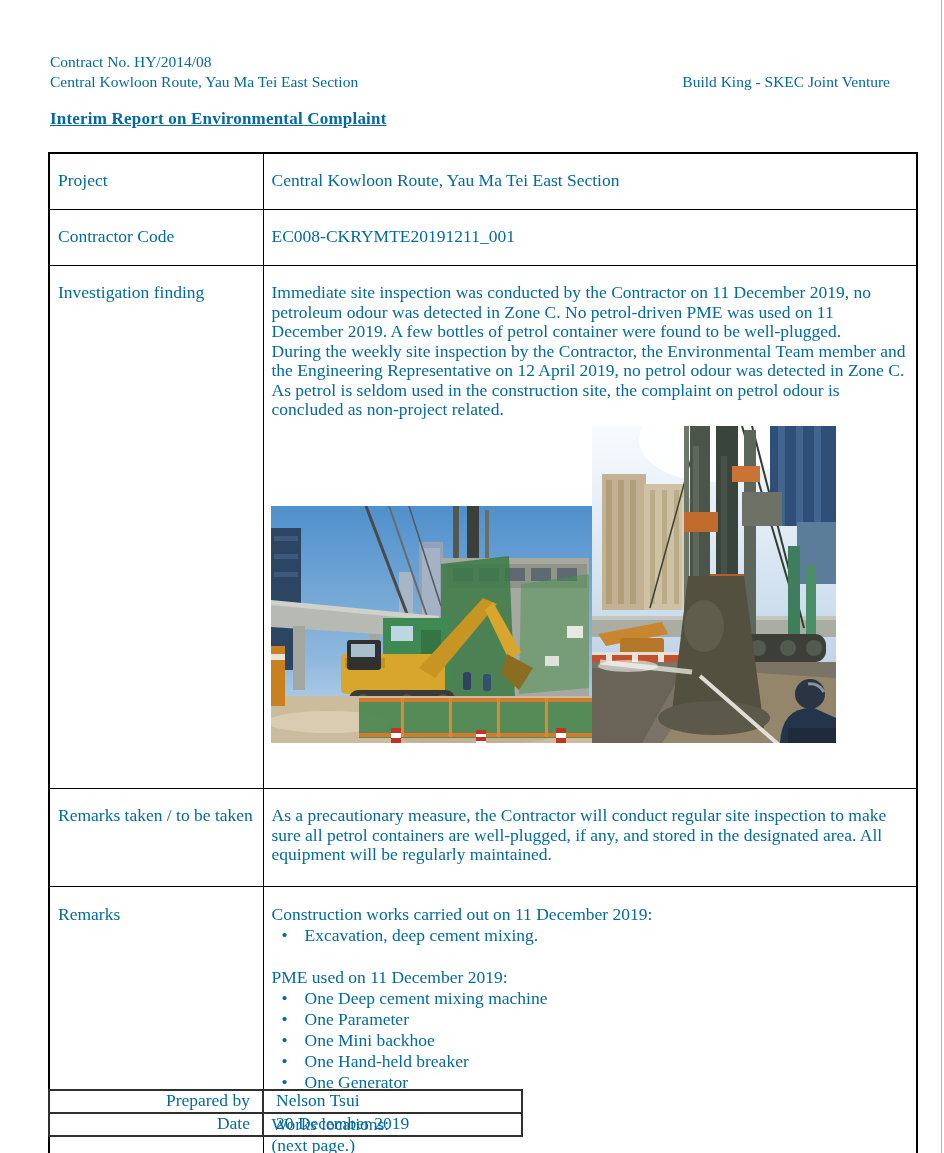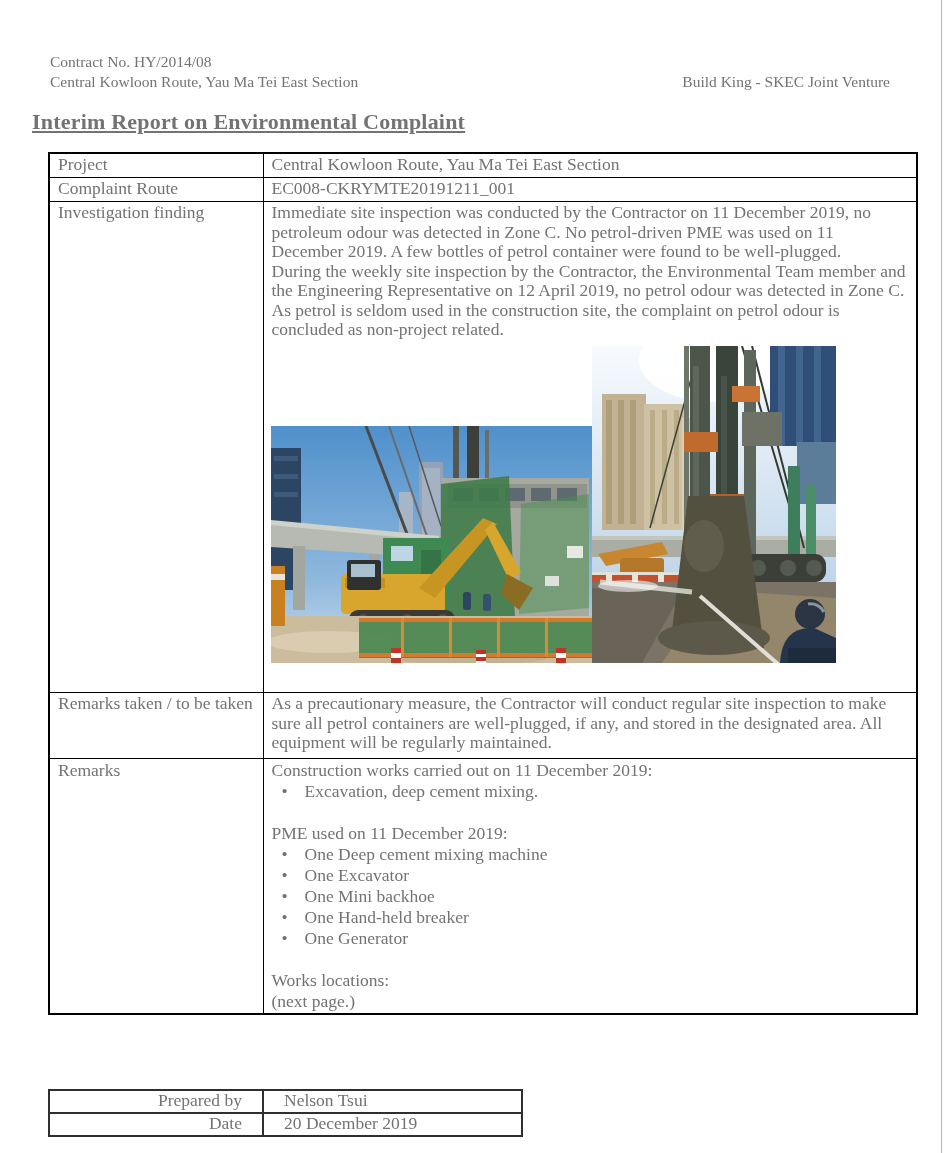--- a/index.html
+++ b/index.html
@@ -1,42 +1,42 @@
 <!DOCTYPE html>
 <html><head>
 <meta charset="utf-8">
 <style>
   html,body{margin:0;padding:0;background:#ffffff;}
   .page{
     position:relative;width:944px;height:1153px;background:#ffffff;
-    font-family:"Liberation Serif","DejaVu Serif",serif;color:#737373;overflow:hidden;
+    font-family:"Liberation Serif","DejaVu Serif",serif;color:#0369a1;overflow:hidden;
   }
   .scan-edge{position:absolute;top:0;right:2px;width:1px;height:1153px;background:#b5b5b5;}
   .doc-header{position:absolute;left:50px;top:52px;width:840px;display:flex;justify-content:space-between;align-items:flex-end;font-size:15.5px;line-height:20px;}
-  .doc-title{position:absolute;left:32px;top:109px;font-size:22px;font-weight:bold;text-decoration:underline;letter-spacing:0.2px;}
+  .doc-title{position:absolute;left:50px;top:109px;font-size:17px;font-weight:bold;text-decoration:underline;letter-spacing:0.2px;}
   table{border-collapse:collapse;table-layout:fixed;}
   .main-table{position:absolute;left:48px;top:152px;width:868px;border:2px solid #000;}
-  .main-table td{border:1px solid #000;vertical-align:top;padding:1px 8px;font-size:17.5px;line-height:19.5px;overflow:hidden;}
+  .main-table td{border:1px solid #000;vertical-align:top;padding:17px 8px;font-size:17.5px;line-height:19.5px;overflow:hidden;}
   .main-table col.c-label{width:214px;}
   .main-table col.c-value{width:654px;}
   td.h21{height:21px;line-height:19px;}
   td.desc{height:71px;line-height:20px;}
   td.invest{height:488px;position:relative;}
   td.actions{height:63px;}
   td.remarks{height:252px;line-height:21px;}
   .photo-stage{position:relative;width:636px;height:324px;margin-top:0;}
   .photo{position:absolute;overflow:hidden;}
   .photo-left{left:-1px;top:86px;width:323px;height:237px;z-index:1;}
   .photo-right{left:320px;top:6px;width:244px;height:317px;z-index:2;}
   .photo svg{display:block;width:100%;height:100%;}
   .bullet-row{display:flex;}
   .bullet-glyph{width:33px;padding-left:10px;box-sizing:border-box;}
   .spacer-line{height:21px;}
   .sign-table{position:absolute;left:48px;top:1089px;width:473px;border:2px solid #2f2f2f;}
-  .sign-table td{border:2px solid #2f2f2f;vertical-align:top;padding:0 20px;font-size:17.5px;line-height:19px;height:21px;overflow:hidden;margin-left:28px;}
+  .sign-table td{border:2px solid #2f2f2f;vertical-align:top;padding:0 12px;font-size:17.5px;line-height:19px;height:21px;overflow:hidden;margin-left:28px;}
   .sign-table col.c-label{width:214px;}
   .sign-table col.c-value{width:259px;}
   .sign-label{text-align:right;}
 </style>
 </head>
 <body>
 
 <div class="page">
 
   <div class="scan-edge"></div>
@@ -55,21 +55,21 @@
     <colgroup>
         <col class="c-label">
         <col class="c-value">
       </colgroup>
     <tbody>
         <tr>
       <td class="h21">Project</td>
       <td class="h21">Central Kowloon Route, Yau Ma Tei East Section</td>
     </tr>
     <tr>
-      <td class="h21">Complaint Route</td>
+      <td class="h21">Contractor Code</td>
       <td class="h21">EC008-CKRYMTE20191211_001</td>
     </tr>
     <tr>
       <td class="invest">Investigation finding</td>
       <td class="invest">
         <div>Immediate site inspection was conducted by the Contractor on 11 December 2019, no petroleum odour was detected in Zone C. No petrol-driven PME was used on 11 December 2019. A few bottles of petrol container were found to be well-plugged.</div>
         <div>During the weekly site inspection by the Contractor, the Environmental Team member and the Engineering Representative on 12 April 2019, no petrol odour was detected in Zone C.</div>
         <div>As petrol is seldom used in the construction site, the complaint on petrol odour is concluded as non-project related.</div>
 
         <div class="photo-stage">
@@ -241,21 +241,21 @@
           <span>Excavation, deep cement mixing.</span>
         </div>
         <div class="spacer-line"></div>
         <div>PME used on 11 December 2019:</div>
         <div class="bullet-row">
           <span class="bullet-glyph">•</span>
           <span>One Deep cement mixing machine</span>
         </div>
         <div class="bullet-row">
           <span class="bullet-glyph">•</span>
-          <span>One Excavator</span>
+          <span>One Parameter</span>
         </div>
         <div class="bullet-row">
           <span class="bullet-glyph">•</span>
           <span>One Mini backhoe</span>
         </div>
         <div class="bullet-row">
           <span class="bullet-glyph">•</span>
           <span>One Hand-held breaker</span>
         </div>
         <div class="bullet-row">

